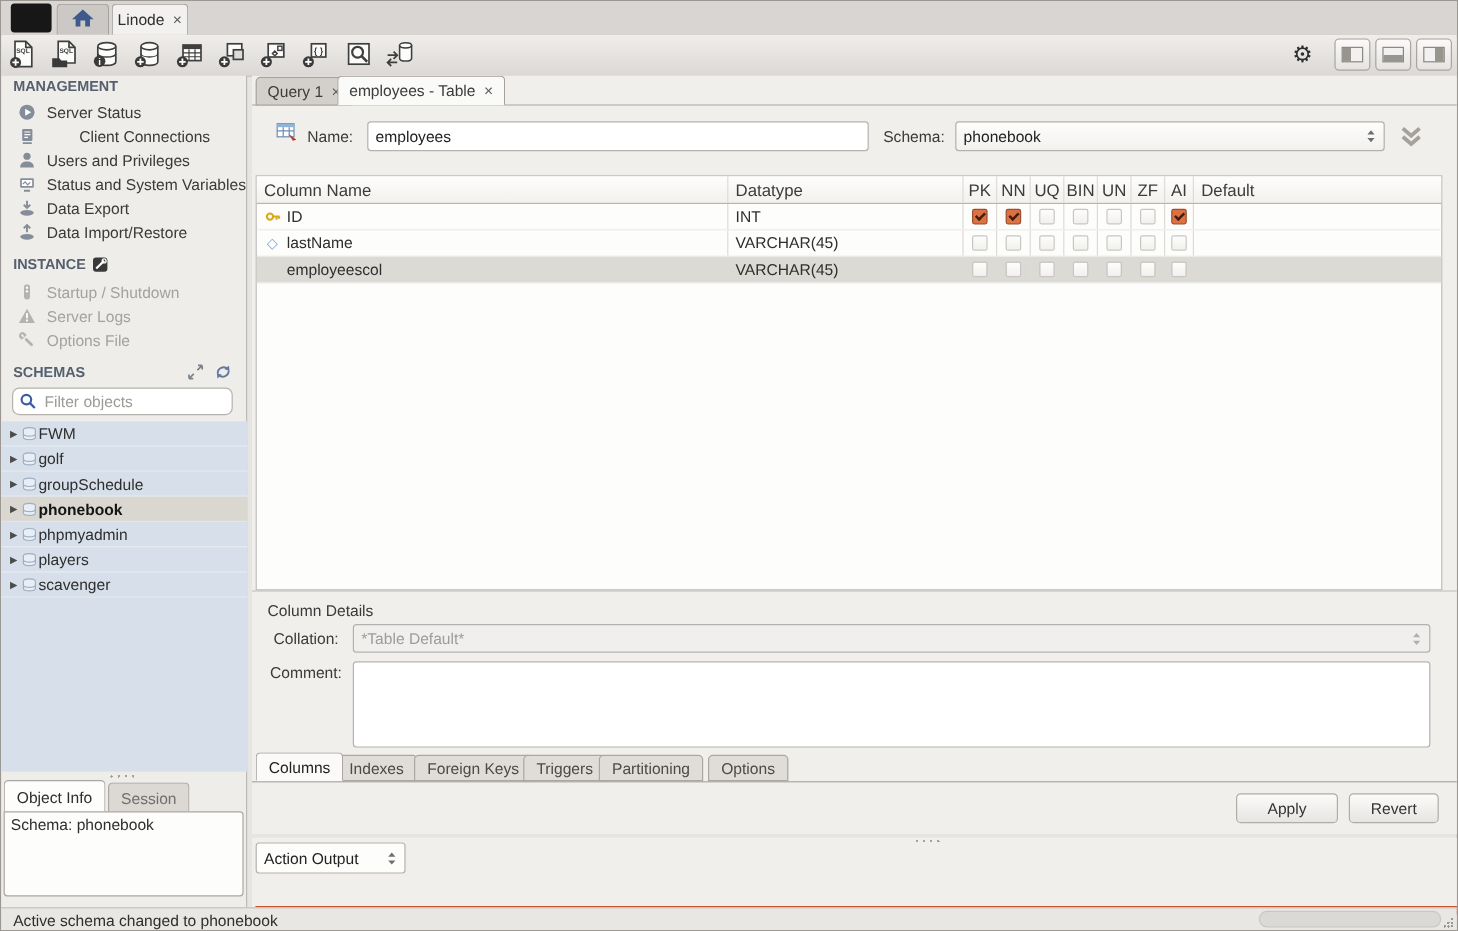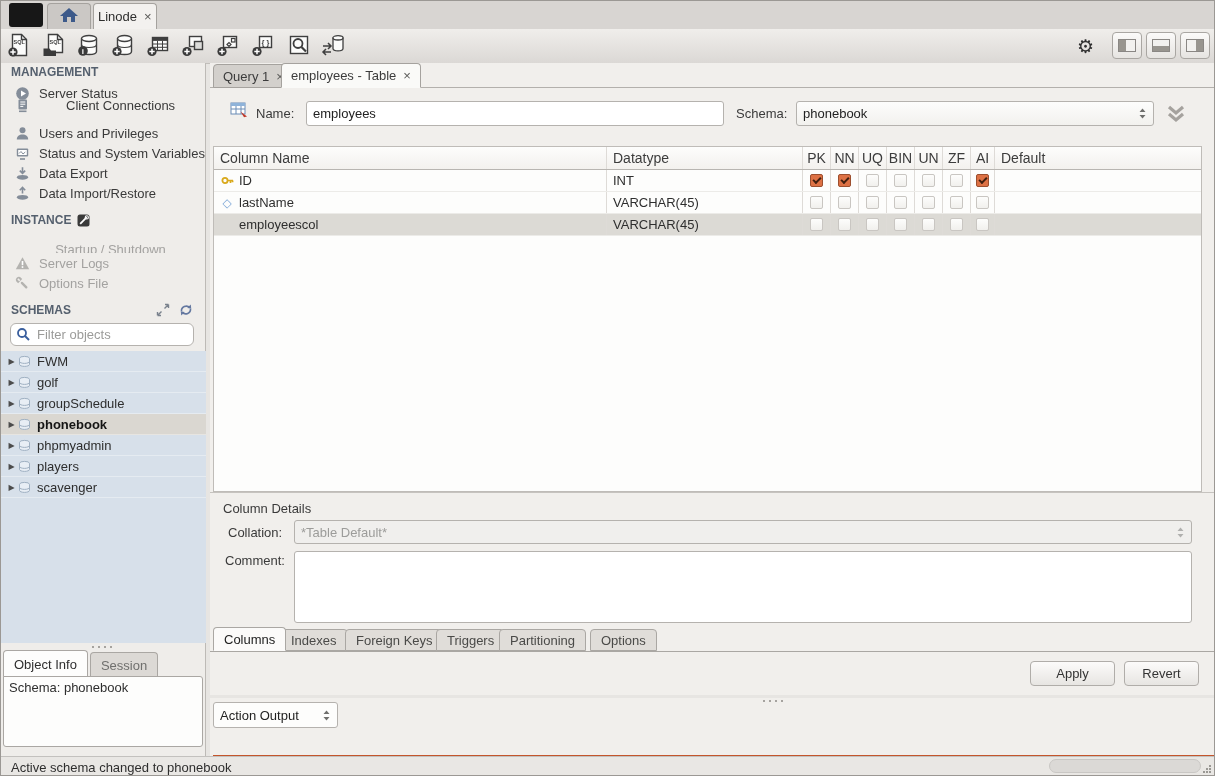--- a/index.html
+++ b/index.html
@@ -33,21 +33,21 @@
   .side-item{position:absolute;left:0;width:205px;height:20px;display:flex;align-items:center;gap:9px;padding-left:14px;
     box-sizing:border-box;white-space:nowrap;overflow:hidden;color:#3a3a3a;}
   .side-item.disabled{color:#a3a2a0;}
   .filter-box{position:absolute;left:9px;width:184px;height:23px;background:#fff;border:1px solid #b5b2ae;border-radius:6px;
     display:flex;align-items:center;gap:4px;padding:0 5px;box-sizing:border-box;}
   .filter-box input{border:none;outline:none;flex:1;font:13px "Liberation Sans",sans-serif;color:#ef4444;background:transparent;min-width:0;}
   .filter-box input::placeholder{color:#9b9b99;}
   .tree{position:absolute;left:0;top:288px;width:205px;height:292px;background:#d7e0ea;}
   .tree-row{height:21px;display:flex;align-items:center;padding-left:4px;box-sizing:border-box;border-bottom:1px solid rgba(255,255,255,.35);}
   .tree-row .tw{width:13px;font-size:8px;color:#4c4c4c;text-align:center;font-family:"DejaVu Sans",sans-serif;}
-  .tree-row .nm{margin-left:6px;}
+  .tree-row .nm{margin-left:1px;}
   .tree-row.sel{background:#dad7d1;}
   .tree-row.sel .nm{font-weight:bold;color:#141414;}
   .sch-icons{position:absolute;right:12px;display:flex;gap:9px;align-items:center;}
   .grip-dots{position:absolute;width:22px;height:4px;background:
     radial-gradient(circle 1px at 2px 2px,#a6a39f 99%,transparent),
     radial-gradient(circle 1px at 8px 2px,#a6a39f 99%,transparent),
     radial-gradient(circle 1px at 14px 2px,#a6a39f 99%,transparent),
     radial-gradient(circle 1px at 20px 2px,#a6a39f 99%,transparent);}
   .info-tabs{position:absolute;left:2px;top:587px;height:27px;display:flex;align-items:flex-end;gap:2px;}
   .itab{height:25px;padding:0 10px;display:flex;align-items:center;border:1px solid #aaa7a3;border-bottom:none;
@@ -245,21 +245,21 @@
       <span>MANAGEMENT</span>
     </div>
 
     <div class="side-item" style="top:20px;">
       <svg width="15" height="15" viewBox="0 0 15 15">
           <circle cx="7.5" cy="7.5" r="6.3" fill="#848d99"></circle>
           <path d="M6 4.6 l5 2.9 -5 2.9 z" fill="#fff"></path>
         </svg>
       <span>Server Status</span>
     </div>
-    <div class="side-item" style="top:32px;gap:36px;">
+    <div class="side-item" style="top:40px;gap:36px;">
       <svg width="15" height="15" viewBox="0 0 15 15">
           <rect x="3.5" y="1.5" width="8.5" height="10" rx="1" fill="#848d99"></rect>
           <path d="M5.3 4 h5 M5.3 6.2 h5 M5.3 8.4 h3" stroke="#fff" stroke-width="1"></path>
           <path d="M4 13.3 h7.5" stroke="#848d99" stroke-width="1.6"></path>
         </svg>
       <span>Client Connections</span>
     </div>
     <div class="side-item" style="top:60px;">
       <svg width="15" height="15" viewBox="0 0 15 15">
           <circle cx="7.5" cy="4.2" r="3" fill="#848d99"></circle>
@@ -292,21 +292,21 @@
     </div>
 
     <div class="sec-title" style="top:150px;">
       <span>INSTANCE</span>
       <svg width="13" height="13" viewBox="0 0 13 13">
           <rect x="0.5" y="0.5" width="12" height="12" rx="2.5" fill="#3a3a3a"></rect>
           <path d="M3.2 9.8 L9.8 3.2" stroke="#fff" stroke-width="1.8"></path>
           <circle cx="9.8" cy="3.4" r="1.6" fill="none" stroke="#fff" stroke-width="1.1"></circle>
         </svg>
     </div>
-    <div class="side-item disabled" style="top:170px;flex-direction:column;">
+    <div class="side-item disabled" style="top:170px;">
       <svg width="15" height="15" viewBox="0 0 15 15">
           <rect x="5" y="1" width="5" height="12.5" rx="2" fill="#b4b3b0"></rect>
           <circle cx="7.5" cy="3.8" r="1" fill="#fff"></circle>
           <circle cx="7.5" cy="6.8" r="1" fill="#fff"></circle>
         </svg>
       <span>Startup / Shutdown</span>
     </div>
     <div class="side-item disabled" style="top:190px;text-align:center;">
       <svg width="15" height="15" viewBox="0 0 15 15">
           <path d="M7.5 1.2 L14.2 13.2 H0.8 Z" fill="#b4b3b0"></path>

